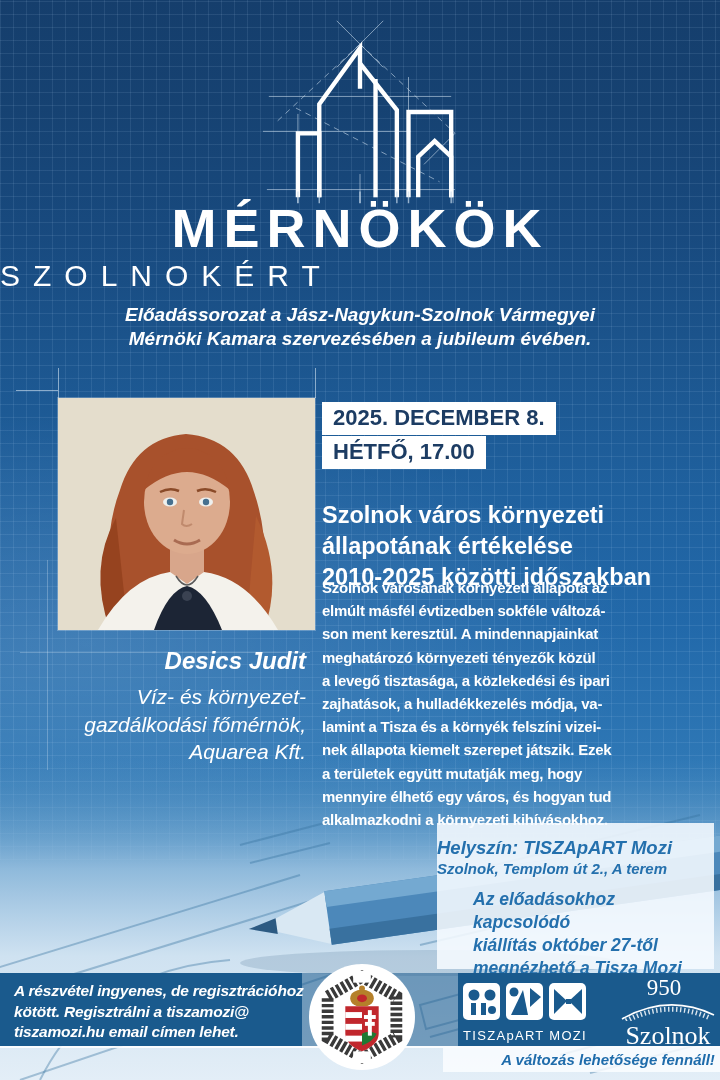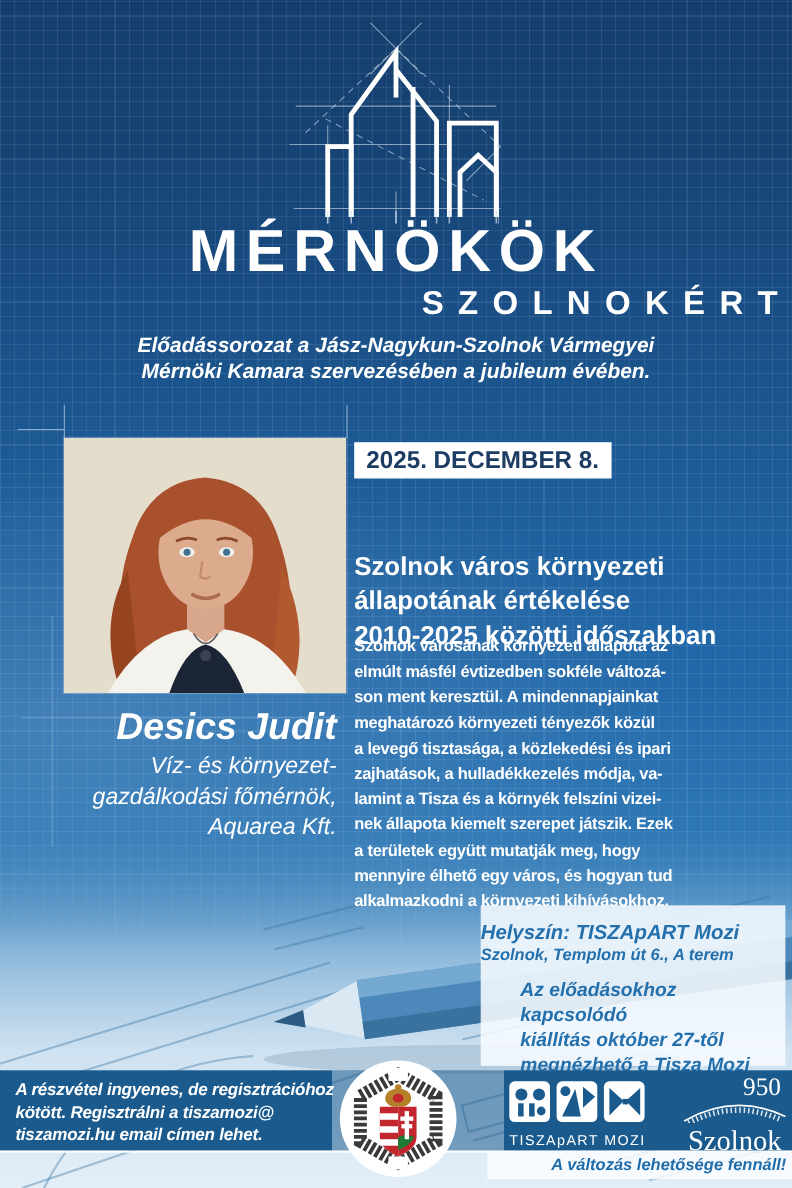--- a/index.html
+++ b/index.html
@@ -15,32 +15,32 @@
     background-image:
       repeating-linear-gradient(0deg, rgba(190,220,250,.10) 0 1px, transparent 1px 13px),
       repeating-linear-gradient(90deg, rgba(190,220,250,.10) 0 1px, transparent 1px 13px);
   }
   .glow{position:absolute;left:0;top:380px;width:720px;height:480px;pointer-events:none;
     background:radial-gradient(ellipse at 12% 55%, rgba(255,255,255,.14), transparent 62%);}
   
   .toplogo{position:absolute;left:263px;top:18px;width:194px;height:186px;}
   .brand1{position:absolute;left:0;top:198px;width:720px;text-align:center;
     color:#fff;font-size:54px;font-weight:800;letter-spacing:7px;line-height:60px;}
-  .brand2{position:absolute;left:0;top:257px;width:720px;text-align:right;
-    color:#fff;font-size:30px;font-weight:700;letter-spacing:13px;line-height:38px;}
+  .brand2{position:absolute;left:0;top:257px;width:720px;text-align:left;
+    color:#fff;font-size:30px;font-weight:400;letter-spacing:13px;line-height:38px;}
   .tagline{position:absolute;left:0;top:303px;width:720px;text-align:center;
     color:#fff;font-size:19px;font-weight:700;font-style:italic;line-height:24px;}
   .lines{white-space:pre-line;}
   
   .photo{position:absolute;left:58px;top:398px;width:257px;height:232px;overflow:hidden;
     box-shadow:0 0 0 1px rgba(255,255,255,.25);}
   .cline{position:absolute;background:rgba(230,242,252,.55);}
   
   .speaker{position:absolute;left:18px;top:645px;width:288px;text-align:right;color:#fff;}
-  .speaker .name{font-size:34px;font-weight:800;font-style:italic;line-height:32px;margin-bottom:6px;}
+  .speaker .name{font-size:24px;font-weight:800;font-style:italic;line-height:32px;margin-bottom:6px;}
   .speaker .role{font-size:21px;font-style:italic;line-height:27.5px;font-weight:400;}
   
   .badge{position:absolute;left:322px;background:#ffffff;color:#1c3c63;
     font-weight:800;font-size:22px;line-height:26px;padding:3px 11px 4px 11px;width:fit-content;}
   .badge.date{top:402px;}
   .badge.time{top:436px;}
   .talktitle{position:absolute;left:322px;top:471px;width:392px;color:#fff;
     font-size:23.5px;font-weight:800;line-height:31px;margin-top:29px;}
   .abstract{position:absolute;left:322px;top:576px;width:396px;color:#fff;
     font-size:15px;font-weight:700;line-height:23.2px;letter-spacing:-0.25px;}
@@ -57,21 +57,21 @@
   .band.b-left{left:0;width:302px;}
   .band.b-mid{left:302px;width:156px;background:rgba(26,90,141,.55);}
   .band.b-right{left:458px;width:262px;}
   .bandline{position:absolute;left:0;top:1046px;width:720px;height:2px;background:rgba(255,255,255,.85);}
   .reg{position:absolute;left:14px;top:981px;width:300px;color:#fff;
     font-size:15.5px;font-weight:700;font-style:italic;line-height:20.5px;letter-spacing:-0.2px;}
   .seal{position:absolute;left:308px;top:963px;width:108px;height:108px;}
   .tpart{position:absolute;left:461px;top:982px;width:128px;text-align:center;}
   .tpart .caption{color:#fff;font-size:13px;font-weight:400;letter-spacing:1.3px;margin-top:2px;}
   .sz950{position:absolute;left:618px;top:977px;width:100px;text-align:center;color:#fff;}
-  .sz950 .n950{font-family:"Liberation Serif",serif;font-size:23px;line-height:22px;text-align:right;padding-right:8px;}
+  .sz950 .n950{font-family:"Liberation Serif",serif;font-size:23px;line-height:22px;text-align:center;padding-right:8px;}
   .sz950 .szname{font-family:"Liberation Serif",serif;font-size:26px;line-height:26px;margin-top:-2px;}
   .motto{position:absolute;left:443px;top:1048px;width:330px;height:24px;background:rgba(250,253,255,.85);
     color:#1f6cab;font-size:15px;font-weight:700;font-style:italic;text-align:center;line-height:24px;}
 </style>
 </head>
 <body>
 
 <div class="poster">
   <div class="grid"></div>
   <div class="glow"></div>
@@ -166,39 +166,40 @@
   </div>
 
   <div class="speaker">
     <div class="name">Desics Judit</div>
     <div class="role lines">Víz- és környezet-
 gazdálkodási főmérnök,
 Aquarea Kft.</div>
   </div>
 
   <div class="badge date">2025. DECEMBER 8.</div>
+  <div class="badge time">HÉTFŐ, 17.00</div>
 
   <div class="talktitle lines">Szolnok város környezeti
 állapotának értékelése
 2010-2025 közötti időszakban</div>
   <div class="abstract lines">Szolnok városának környezeti állapota az
 elmúlt másfél évtizedben sokféle változá-
 son ment keresztül. A mindennapjainkat
 meghatározó környezeti tényezők közül
 a levegő tisztasága, a közlekedési és ipari
 zajhatások, a hulladékkezelés módja, va-
 lamint a Tisza és a környék felszíni vizei-
 nek állapota kiemelt szerepet játszik. Ezek
 a területek együtt mutatják meg, hogy
 mennyire élhető egy város, és hogyan tud
 alkalmazkodni a környezeti kihívásokhoz.</div>
 
   <div class="venue">
     <div class="v1">Helyszín: TISZApART Mozi</div>
-    <div class="v2">Szolnok, Templom út 6., A terem</div>
+    <div class="v2">Szolnok, Templom út 2., A terem</div>
     <div class="vex lines">Az előadásokhoz kapcsolódó
 kiállítás október 27-től
 megnézhető a Tisza Mozi
 Art Caféban.</div>
   </div>
 
   <div class="band b-left"></div>
   <div class="band b-mid"></div>
   <div class="band b-right"></div>
   <div class="bandline"></div>

